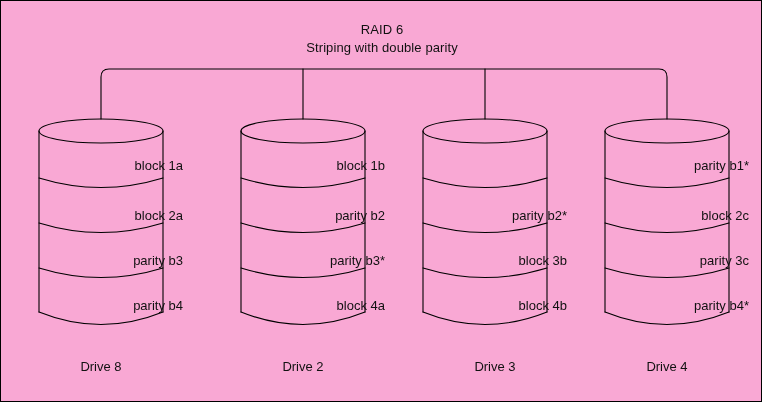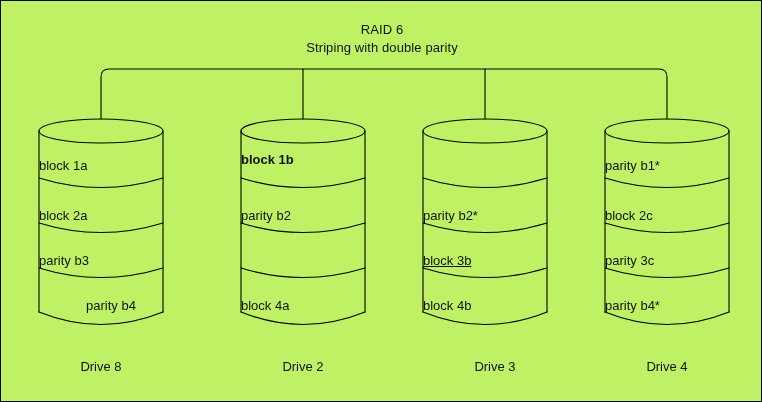--- a/index.html
+++ b/index.html
@@ -4,21 +4,21 @@
 <style>
   html, body {
     margin: 0;
     padding: 0;
     background: #ffffff;
   }
   .canvas {
     position: relative;
     width: 762px;
     height: 402px;
-    background: #bef264;
+    background: #f9a8d4;
     border: 1px solid #000000;
     box-sizing: border-box;
     overflow: hidden;
     font-family: "Liberation Sans", sans-serif;
   }
   .diagram-svg {
     position: absolute;
     left: 0;
     top: 0;
     width: 762px;
@@ -33,21 +33,21 @@
     color: #111111;
     font-size: 13px;
     line-height: 18px;
     letter-spacing: 0.1px;
   }
   .title-line1 { display: block; }
   .title-line2 { display: block; }
 
   .seg-label {
     position: absolute;
-    text-align: left;
+    text-align: right;
     color: #111111;
     font-size: 13px;
     line-height: 14px;
     width: 144px;
   }
   .drive-label {
     position: absolute;
     text-align: center;
     color: #111111;
     font-size: 13px;
@@ -112,30 +112,31 @@
         <path d="M 604 222 Q 666 241 728 222"></path>
         <path d="M 604 267 Q 666 286 728 267"></path>
       </g>
 
     </g>
   </svg>
 
   <div class="seg-label" style="left:38px; top:158px;">block 1a</div>
   <div class="seg-label" style="left:38px; top:208px;">block 2a</div>
   <div class="seg-label" style="left:38px; top:253px;">parity b3</div>
-  <div class="seg-label" style="left:38px; top:298px;padding-left:47px;">parity b4</div>
+  <div class="seg-label" style="left:38px; top:298px;">parity b4</div>
   <div class="drive-label" style="left:38px;">Drive 8</div>
 
-  <div class="seg-label" style="left:240px; top:152px;font-weight:bold;">block 1b</div>
+  <div class="seg-label" style="left:240px; top:158px;">block 1b</div>
   <div class="seg-label" style="left:240px; top:208px;">parity b2</div>
+  <div class="seg-label" style="left:240px; top:253px;">parity b3*</div>
   <div class="seg-label" style="left:240px; top:298px;">block 4a</div>
   <div class="drive-label" style="left:240px;">Drive 2</div>
 
   <div class="seg-label" style="left:422px; top:208px;">parity b2*</div>
-  <div class="seg-label" style="left:422px; top:253px;text-decoration:underline;">block 3b</div>
+  <div class="seg-label" style="left:422px; top:253px;">block 3b</div>
   <div class="seg-label" style="left:422px; top:298px;">block 4b</div>
   <div class="drive-label" style="left:432px;">Drive 3</div>
 
   <div class="seg-label" style="left:604px; top:158px;">parity b1*</div>
   <div class="seg-label" style="left:604px; top:208px;">block 2c</div>
   <div class="seg-label" style="left:604px; top:253px;">parity 3c</div>
   <div class="seg-label" style="left:604px; top:298px;">parity b4*</div>
   <div class="drive-label" style="left:604px;">Drive 4</div>
 
 </div>

